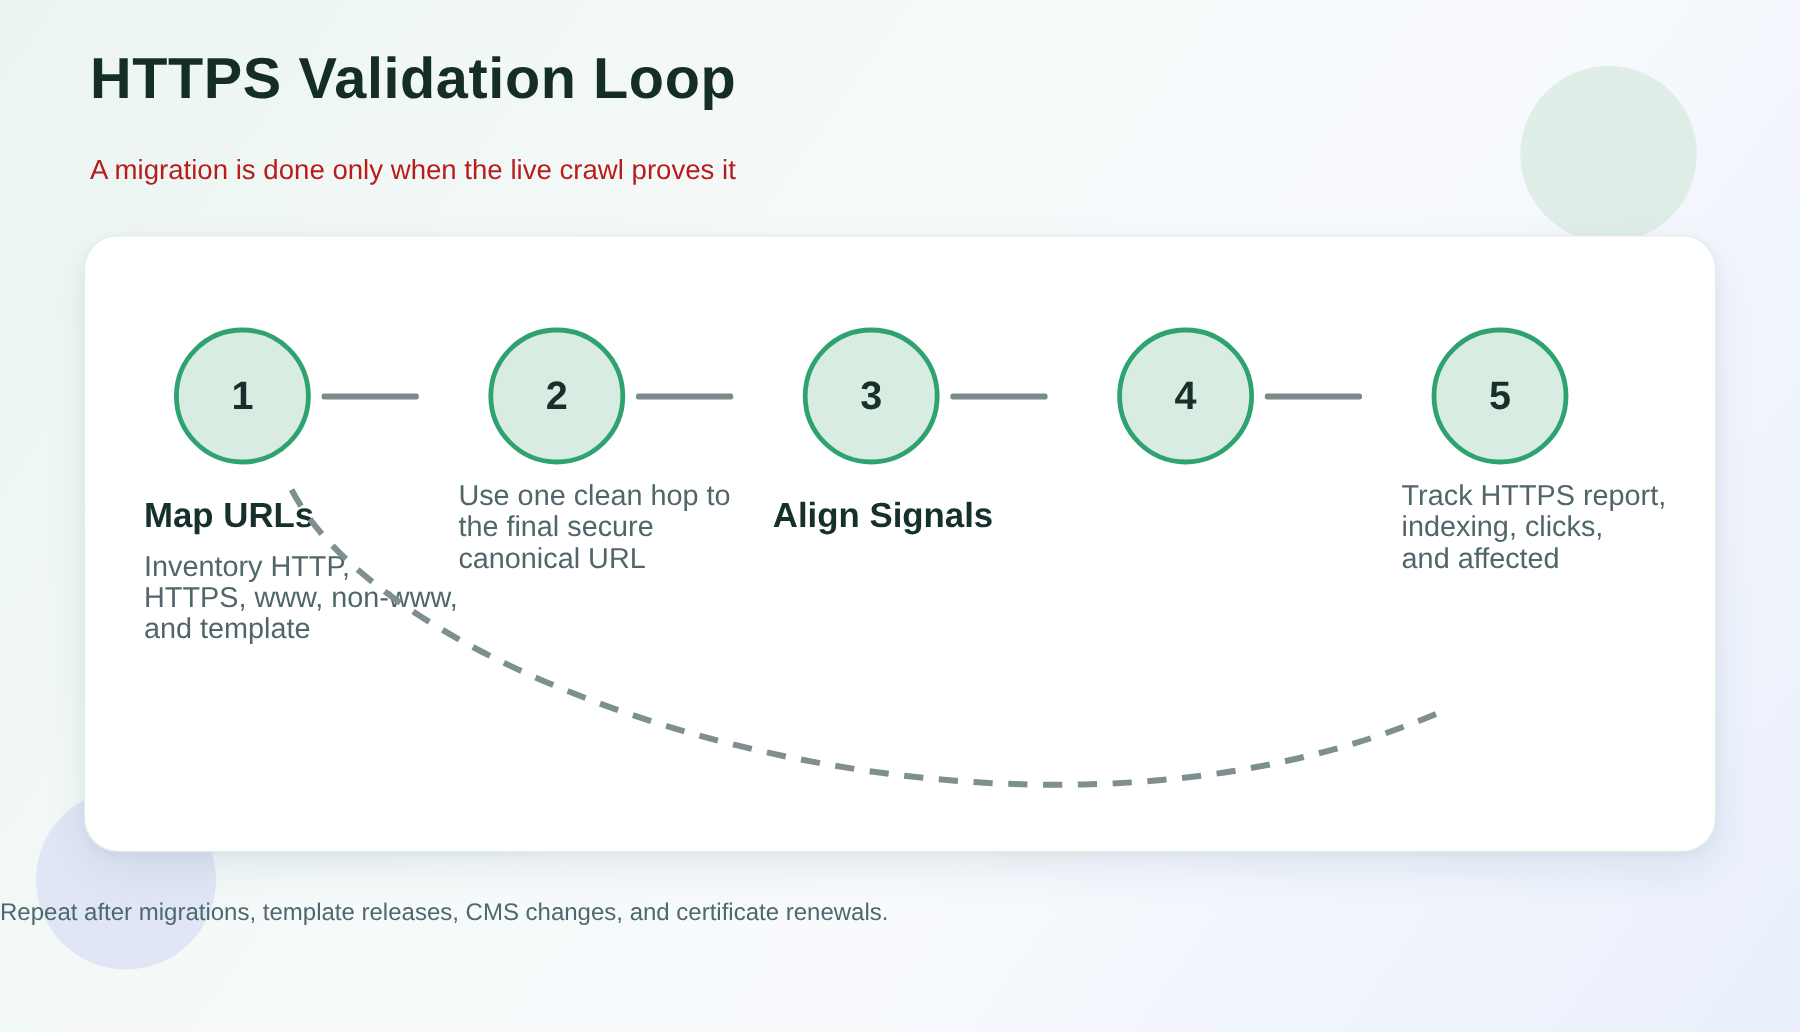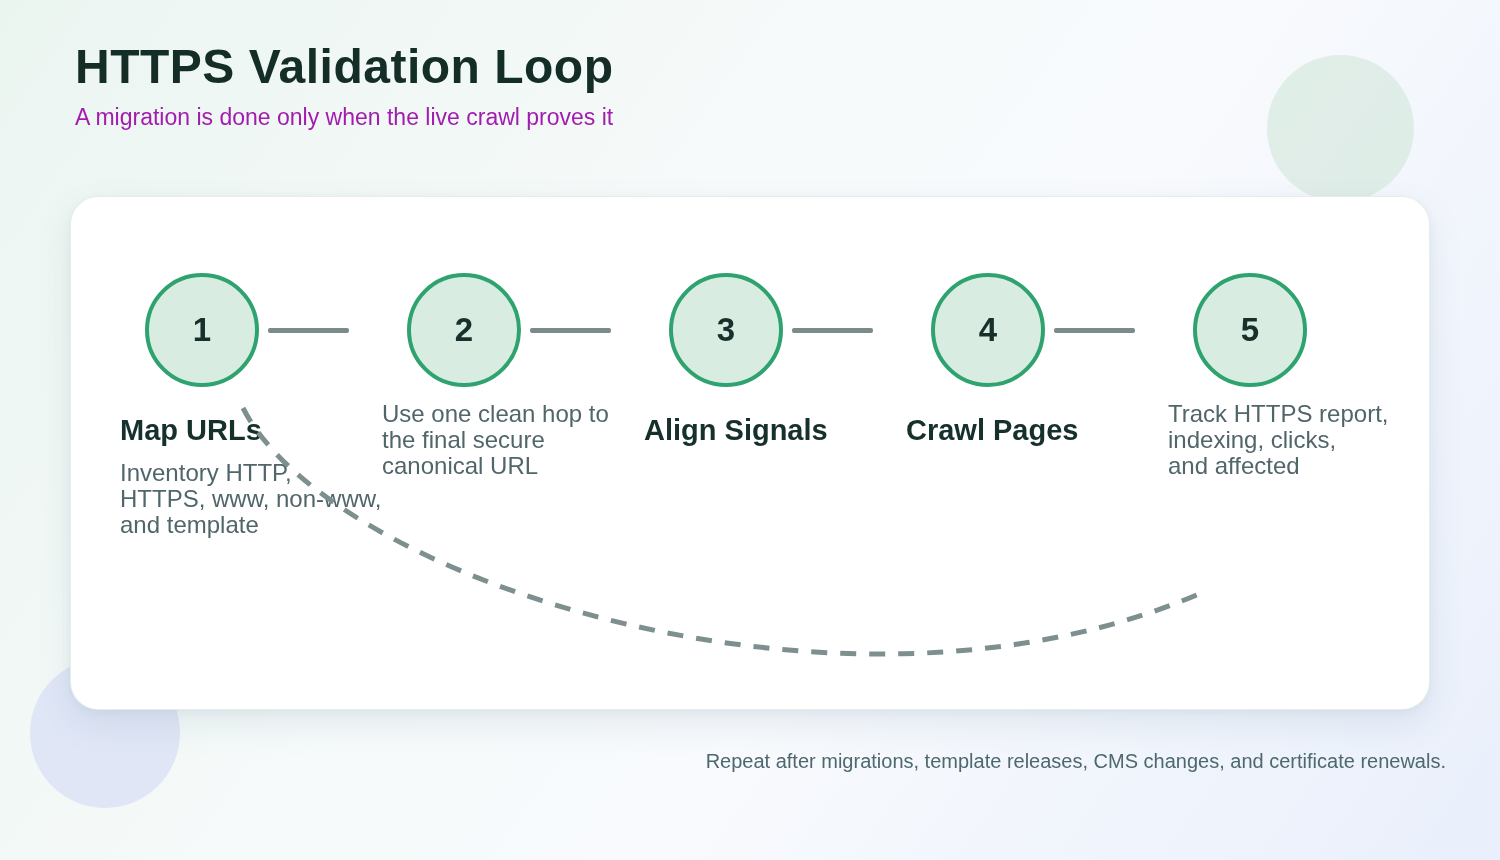--- a/index.html
+++ b/index.html
@@ -11,21 +11,21 @@
   }
 
   .decor-circle { position: absolute; border-radius: 50%; z-index: 0; }
   .decor-top-right { left: 1267px; top: 55px; width: 147px; height: 147px; background: #d8eae0; opacity: 0.75; }
   .decor-bottom-left { left: 30px; top: 658px; width: 150px; height: 150px; background: #dce3f6; opacity: 0.85; }
 
   .header { position: absolute; left: 75px; top: 42px; z-index: 2; }
   .page-title {
     font-size: 48px; font-weight: 700; color: #142e27; line-height: 1.05; letter-spacing: 0.5px;
   }
-  .page-subtitle { margin-top: 12px; font-size: 23px; color: #a21caf; }
+  .page-subtitle { margin-top: 36px; font-size: 23px; color: #b91c1c; }
 
   .card {
     position: absolute; left: 70px; top: 196px; width: 1360px; height: 514px;
     background: #ffffff; border-radius: 28px; z-index: 1;
     border: 1px solid rgba(170, 200, 195, 0.30);
     box-shadow: 0 14px 34px rgba(90, 125, 145, 0.12), 0 3px 8px rgba(90, 125, 145, 0.07);
   }
 
   .steps-row {
     position: absolute; left: 120px; top: 272px; z-index: 2;
@@ -45,21 +45,21 @@
   .step-title { margin-top: 26px; font-size: 29px; font-weight: 700; color: #16302c; }
   .step-desc {
     margin-top: 13px; font-size: 24px; color: #51666a; line-height: 26px;
     white-space: pre-line;
   }
 
   .loop-svg { position: absolute; left: 0; top: 0; width: 1500px; height: 860px; z-index: 3; pointer-events: none; }
 
   .footer-note {
     position: absolute; left: 0; right: 54px; top: 750px; z-index: 2;
-    text-align: right; font-size: 20px; color: #4d686e;
+    text-align: left; font-size: 20px; color: #4d686e;
   }
 </style>
 </head>
 <body>
 
 <div class="decor-circle decor-top-right"></div>
 <div class="decor-circle decor-bottom-left"></div>
 
 <div class="card"></div>
 
@@ -104,21 +104,20 @@
     <div class="step-title">Align Signals</div>
   </div>
 
   <div class="step">
     <div class="step-top">
       <div class="step-circle">
         <span class="step-number">4</span>
       </div>
       <div class="connector"></div>
     </div>
-    <div class="step-title">Crawl Pages</div>
   </div>
 
   <div class="step">
     <div class="step-top">
       <div class="step-circle">
         <span class="step-number">5</span>
       </div>
     </div>
     <div class="step-desc">Track HTTPS report,
 indexing, clicks,

